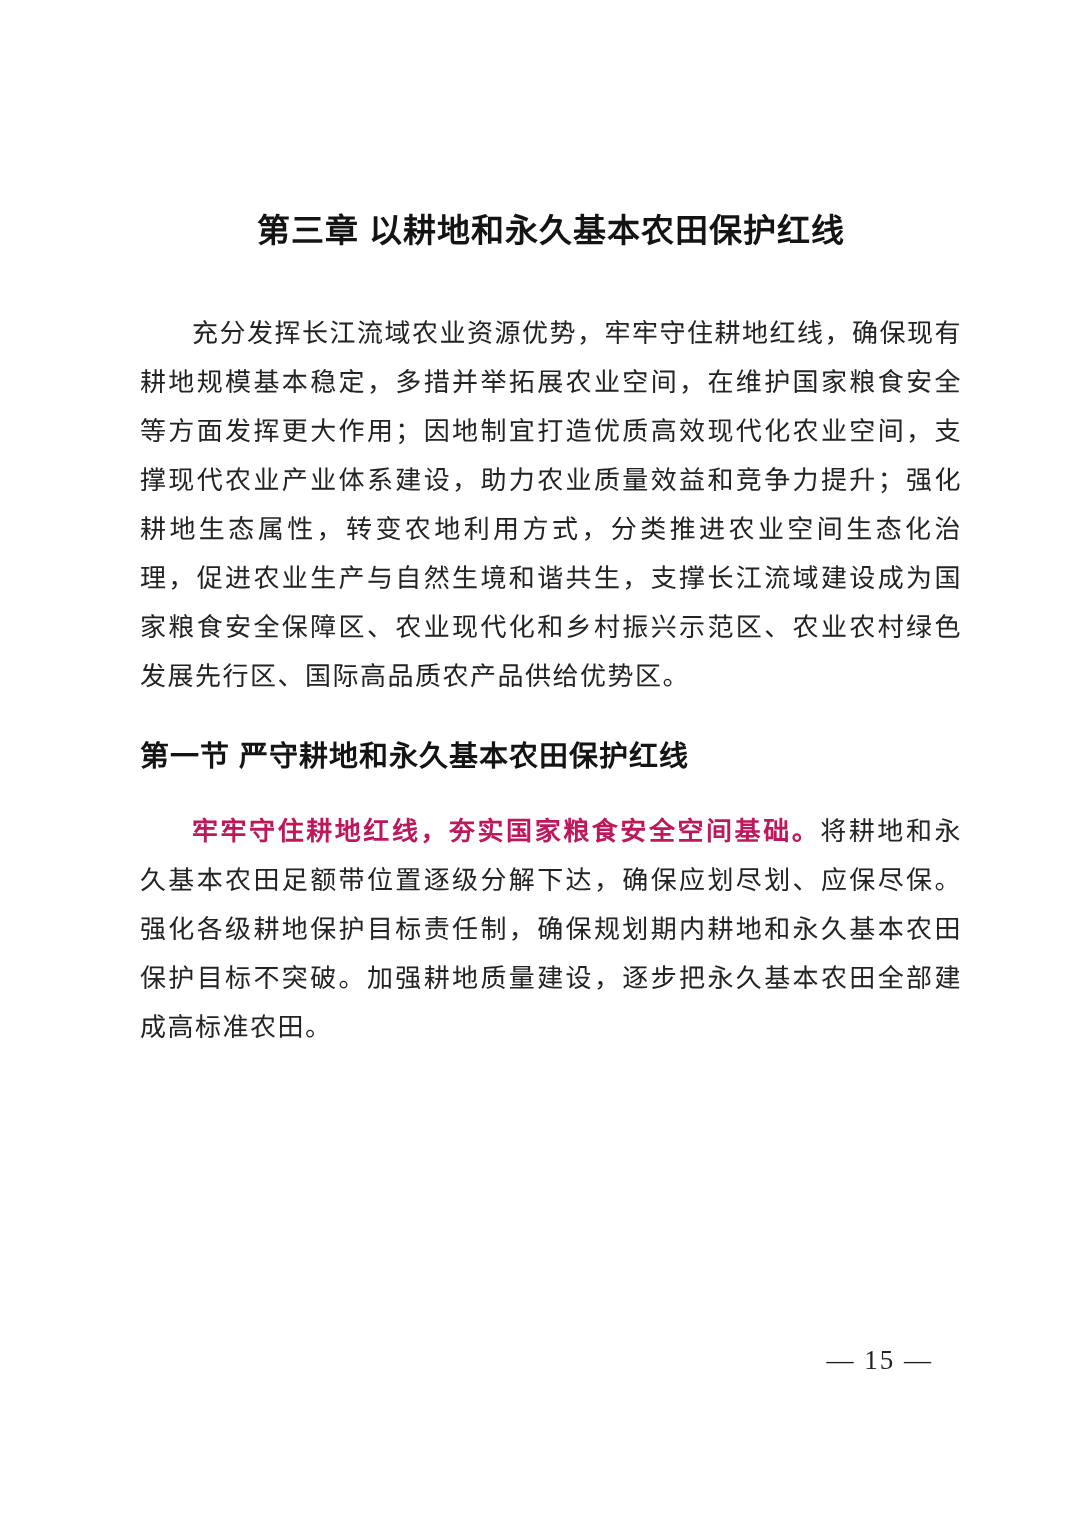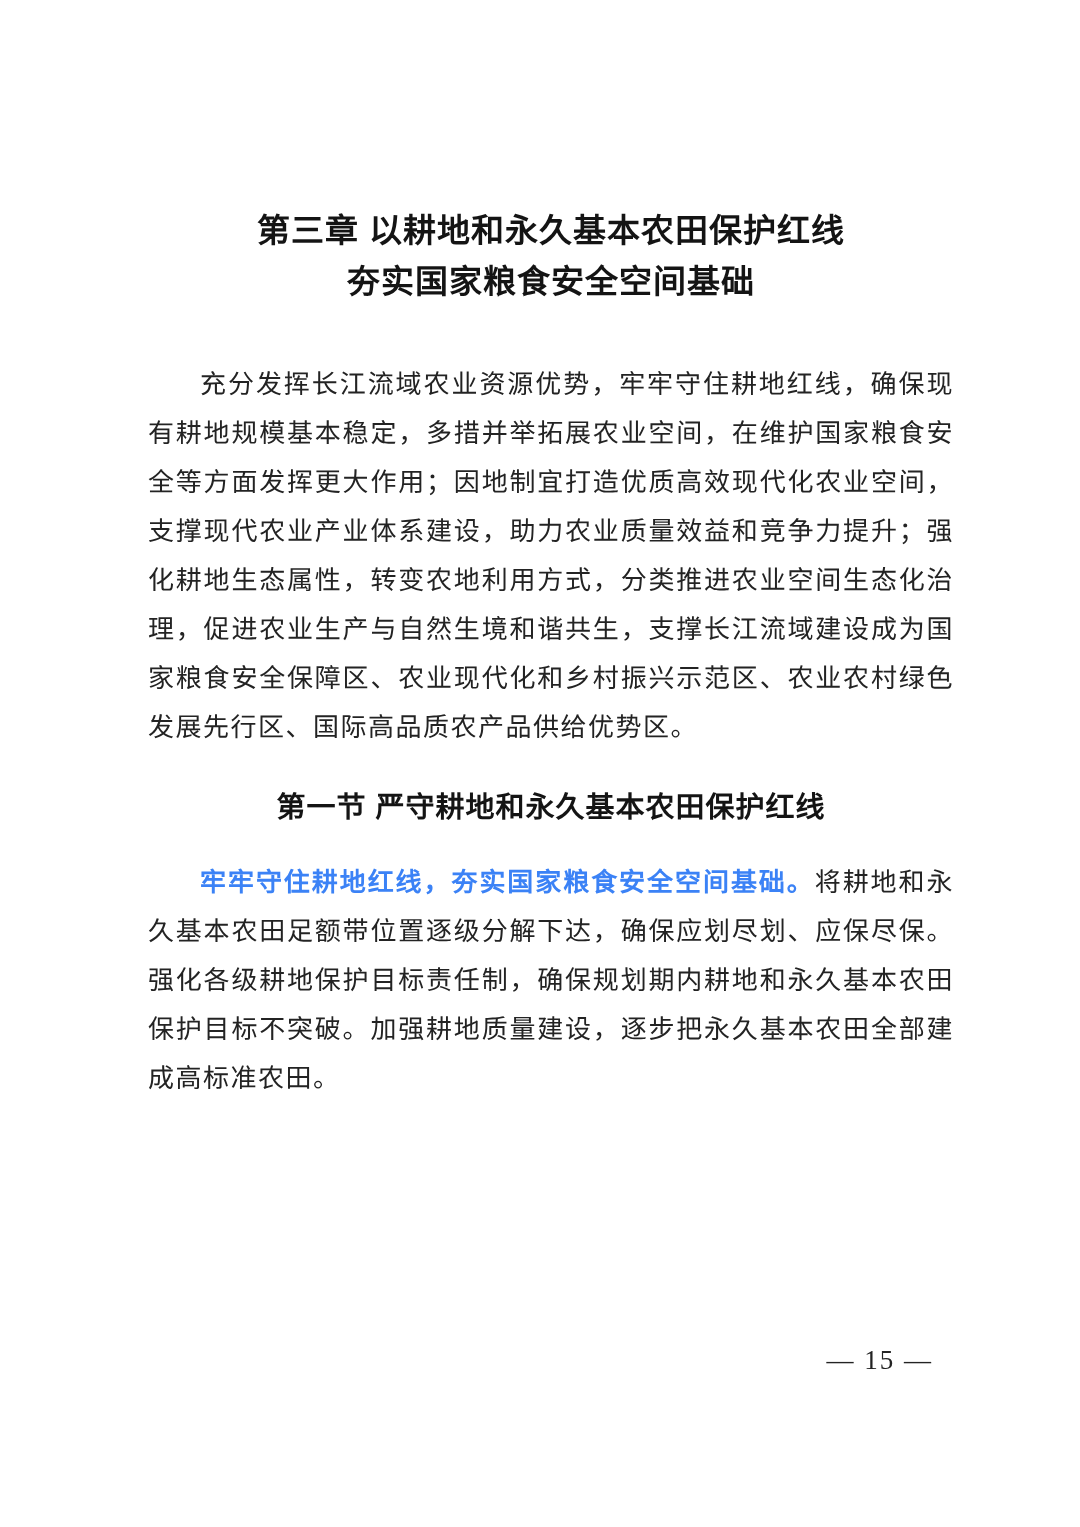--- a/index.html
+++ b/index.html
@@ -22,65 +22,63 @@
     margin: 0 0 0 0;
     font-family: "Liberation Sans", "DejaVu Sans", sans-serif;
     font-weight: bold;
     font-size: 33px;
     line-height: 51px;
     text-align: center;
     letter-spacing: 1px;
     color: #141414;
   }
   .body-para {
-    margin: 8px;
+    margin: 0;
     font-family: "Liberation Serif", "DejaVu Serif", serif;
     font-size: 26px;
     line-height: 49px;
     letter-spacing: 1.5px;
     text-align: justify;
     text-indent: 2em;
     color: #232323;
   }
   .intro-para {
     margin-top: 53px;
   }
   .section-title {
     margin: 38px 0 34px 0;
     font-family: "Liberation Sans", "DejaVu Sans", sans-serif;
     font-weight: bold;
     font-size: 29px;
     line-height: 34px;
-    text-align: center;
     letter-spacing: 1px;
     color: #141414;
   }
   .para-lead {
     font-weight: bold;
-    color: #3b82f6;
+    color: #be185d;
   }
   .page-number {
     position: absolute;
     right: 147px;
     bottom: 151px;
     font-family: "Liberation Serif", "DejaVu Serif", serif;
     font-size: 27px;
     letter-spacing: 2px;
     color: #232323;
     white-space: nowrap;
   }
 </style>
 </head>
 <body>
 
 <div class="page">
 
   <h1 class="chapter-title">
     <span>第三章 以耕地和永久基本农田保护红线</span><br>
-    <span>夯实国家粮食安全空间基础</span>
   </h1>
 
   <p class="body-para intro-para">充分发挥长江流域农业资源优势，牢牢守住耕地红线，确保现有耕地规模基本稳定，多措并举拓展农业空间，在维护国家粮食安全等方面发挥更大作用；因地制宜打造优质高效现代化农业空间，支撑现代农业产业体系建设，助力农业质量效益和竞争力提升；强化耕地生态属性，转变农地利用方式，分类推进农业空间生态化治理，促进农业生产与自然生境和谐共生，支撑长江流域建设成为国家粮食安全保障区、农业现代化和乡村振兴示范区、农业农村绿色发展先行区、国际高品质农产品供给优势区。</p>
 
   <h2 class="section-title">第一节 严守耕地和永久基本农田保护红线</h2>
 
   <p class="body-para">
     <span class="para-lead">牢牢守住耕地红线，夯实国家粮食安全空间基础。</span><span>将耕地和永久基本农田足额带位置逐级分解下达，确保应划尽划、应保尽保。强化各级耕地保护目标责任制，确保规划期内耕地和永久基本农田保护目标不突破。加强耕地质量建设，逐步把永久基本农田全部建成高标准农田。</span>
   </p>
 

